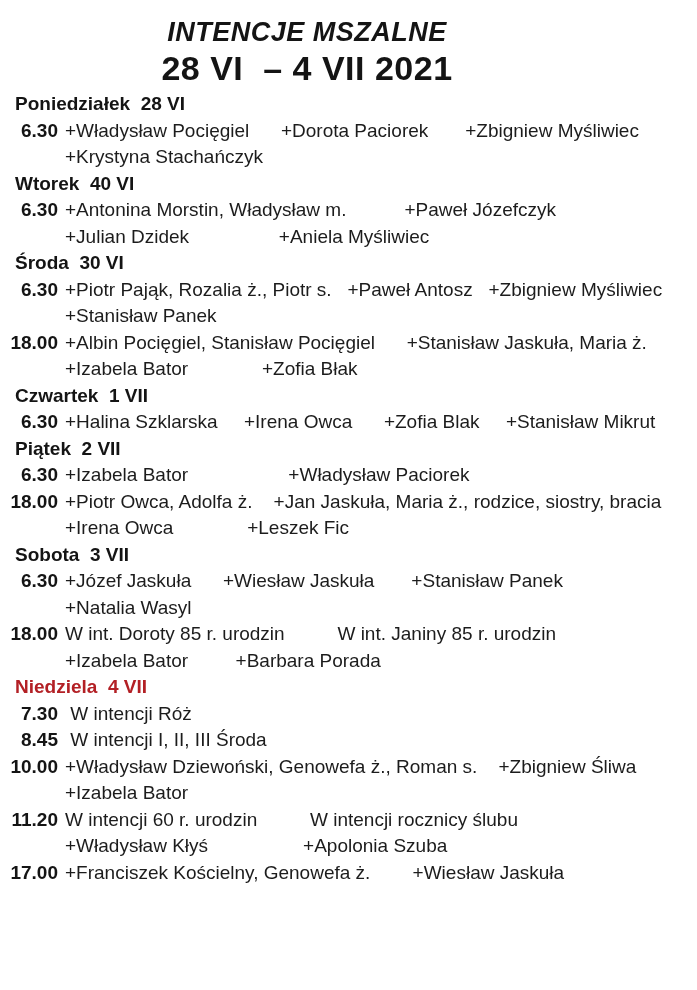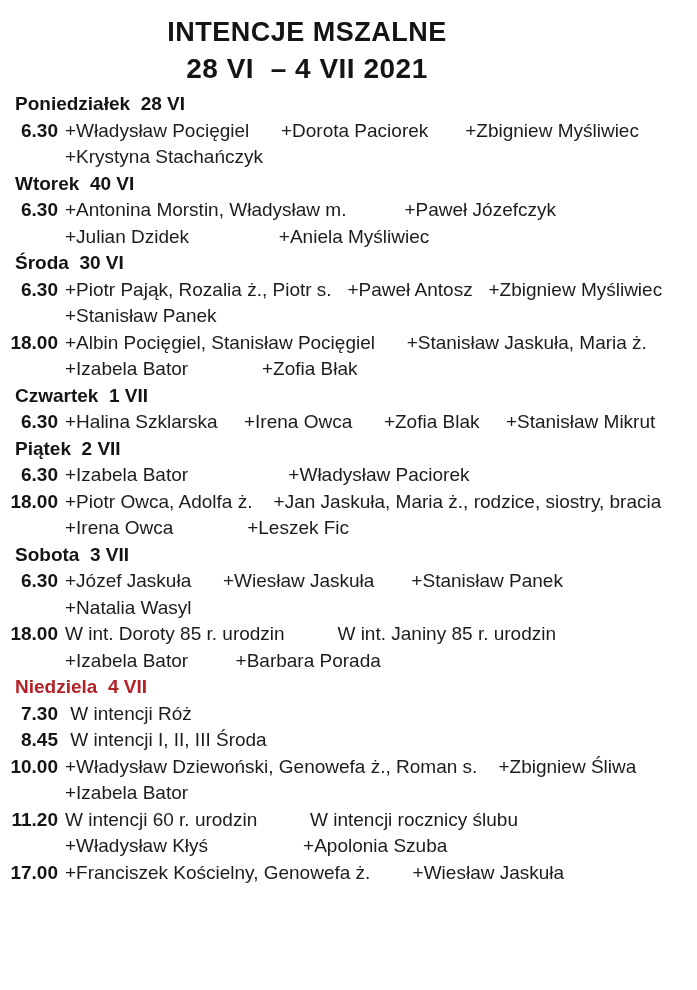--- a/index.html
+++ b/index.html
@@ -21,23 +21,24 @@
     margin: 0 auto 0 0;
     padding-top: 14px;
     text-align: center;
   }
   .doc-title {
     font-size: 27px;
     font-weight: bold;
     letter-spacing: 0.5px;
     line-height: 36px;
     color: #141414;
+    font-style: italic;
   }
   .doc-subtitle {
-    font-size: 28px;
+    font-size: 34px;
     font-weight: bold;
     letter-spacing: 0.5px;
     line-height: 37px;
     color: #141414;
     white-space: pre-wrap;
   }
   .schedule {
     margin-top: 4px;
   }
   .day-header {

